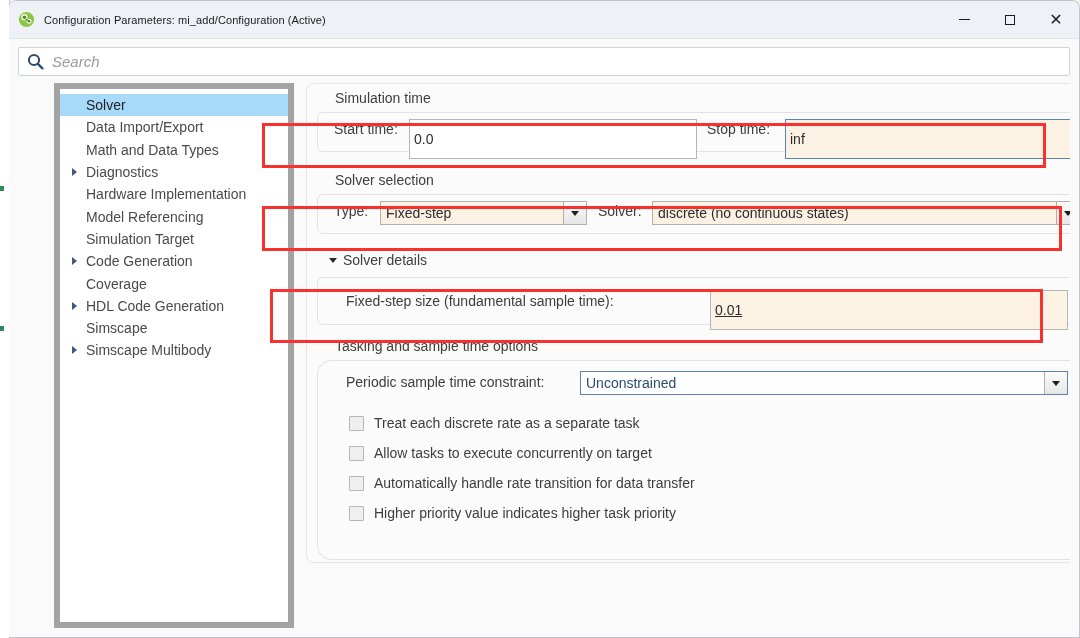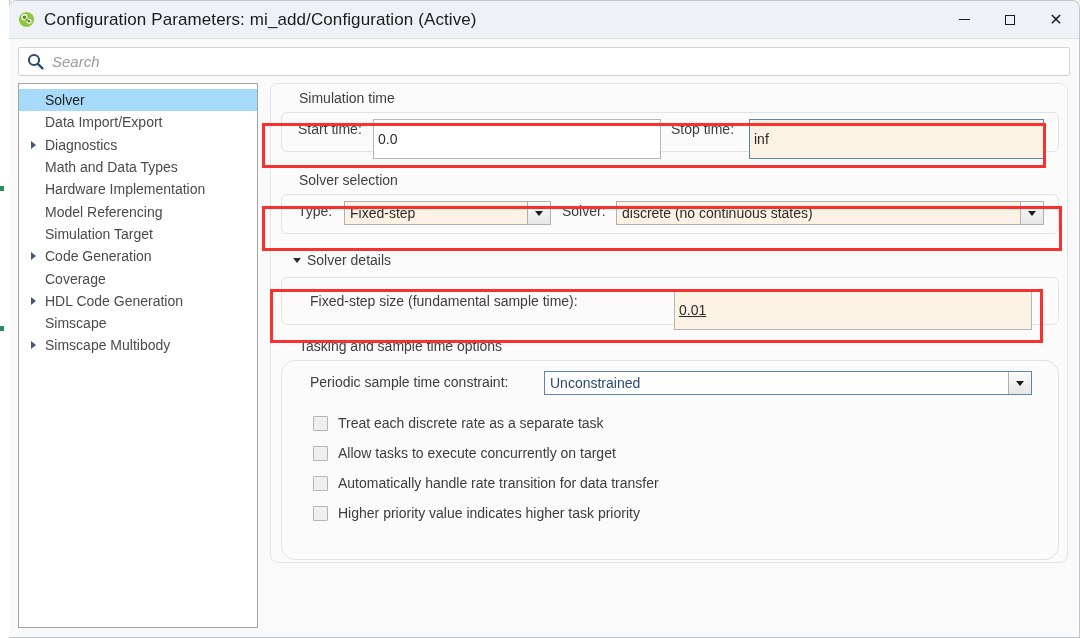--- a/index.html
+++ b/index.html
@@ -61,21 +61,21 @@
     align-items: center;
   }
   #app-icon {
     width: 17px; height: 17px;
     margin-left: 9px;
     flex: 0 0 auto;
     position: relative;
   }
   #title-text {
     margin-left: 9px;
-    font-size: 17px;
+    font-size: 11px;
     color: #1b1b1b;
     white-space: nowrap;
     letter-spacing: 0.1px;
   }
   #window-controls {
     margin-left: auto;
     display: flex;
     height: 37px;
   }
   .win-btn {
@@ -137,24 +137,25 @@
     height: 545px;
     padding: 0 9px 0 9px;
     box-sizing: border-box;
   }
 
   
   #sidebar {
     width: 240px;
     flex: 0 0 240px;
     background: #ffffff;
-    border: 1px solid #a3a3a3;
+    border: 6px solid #a3a3a3;
     box-sizing: border-box;
     padding-top: 5px;
     overflow: hidden;
+    margin-left: 36px;
   }
   .tree-item {
     height: 22.3px;
     display: flex;
     align-items: center;
     padding-left: 7px;
     font-size: 14px;
     color: #4a4a4a;
     white-space: nowrap;
   }
@@ -368,29 +369,29 @@
         <span class="tree-arrow"></span>
         <span class="tree-label">Solver</span>
       </div>
 
       <div class="tree-item">
         <span class="tree-arrow"></span>
         <span class="tree-label">Data Import/Export</span>
       </div>
 
       <div class="tree-item">
+        <span class="tree-arrow"></span>
+        <span class="tree-label">Math and Data Types</span>
+      </div>
+
+      <div class="tree-item">
         <span class="tree-arrow">
             <span class="tri"></span>
           </span>
         <span class="tree-label">Diagnostics</span>
-      </div>
-
-      <div class="tree-item">
-        <span class="tree-arrow"></span>
-        <span class="tree-label">Math and Data Types</span>
       </div>
 
       <div class="tree-item">
         <span class="tree-arrow"></span>
         <span class="tree-label">Hardware Implementation</span>
       </div>
 
       <div class="tree-item">
         <span class="tree-arrow"></span>
         <span class="tree-label">Model Referencing</span>

